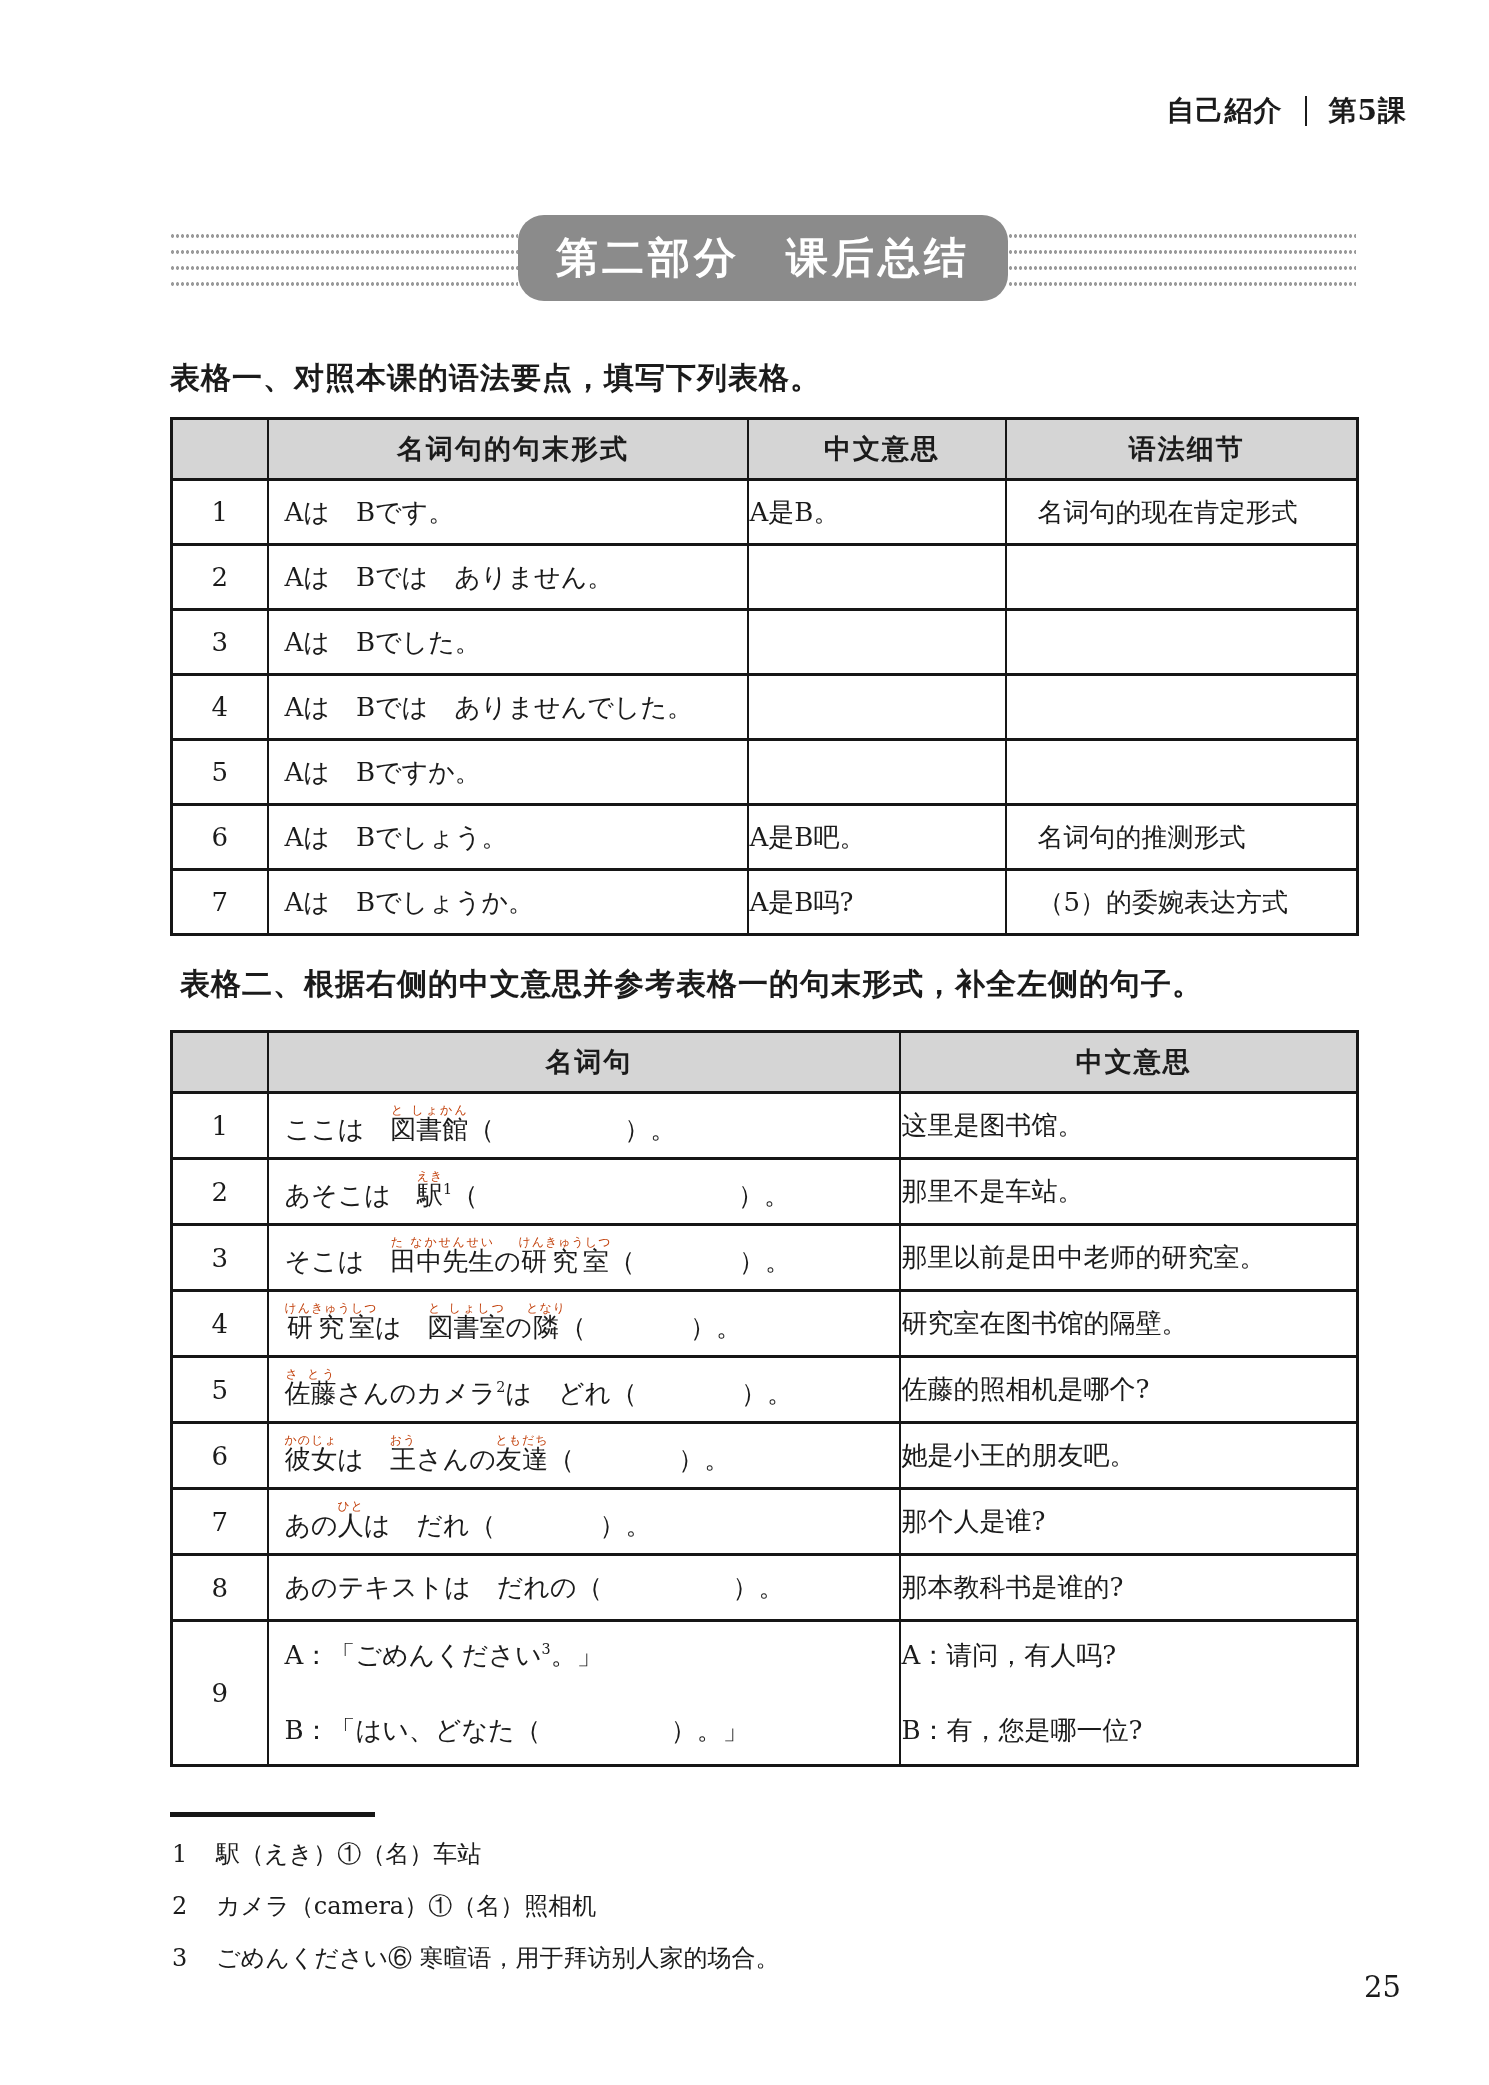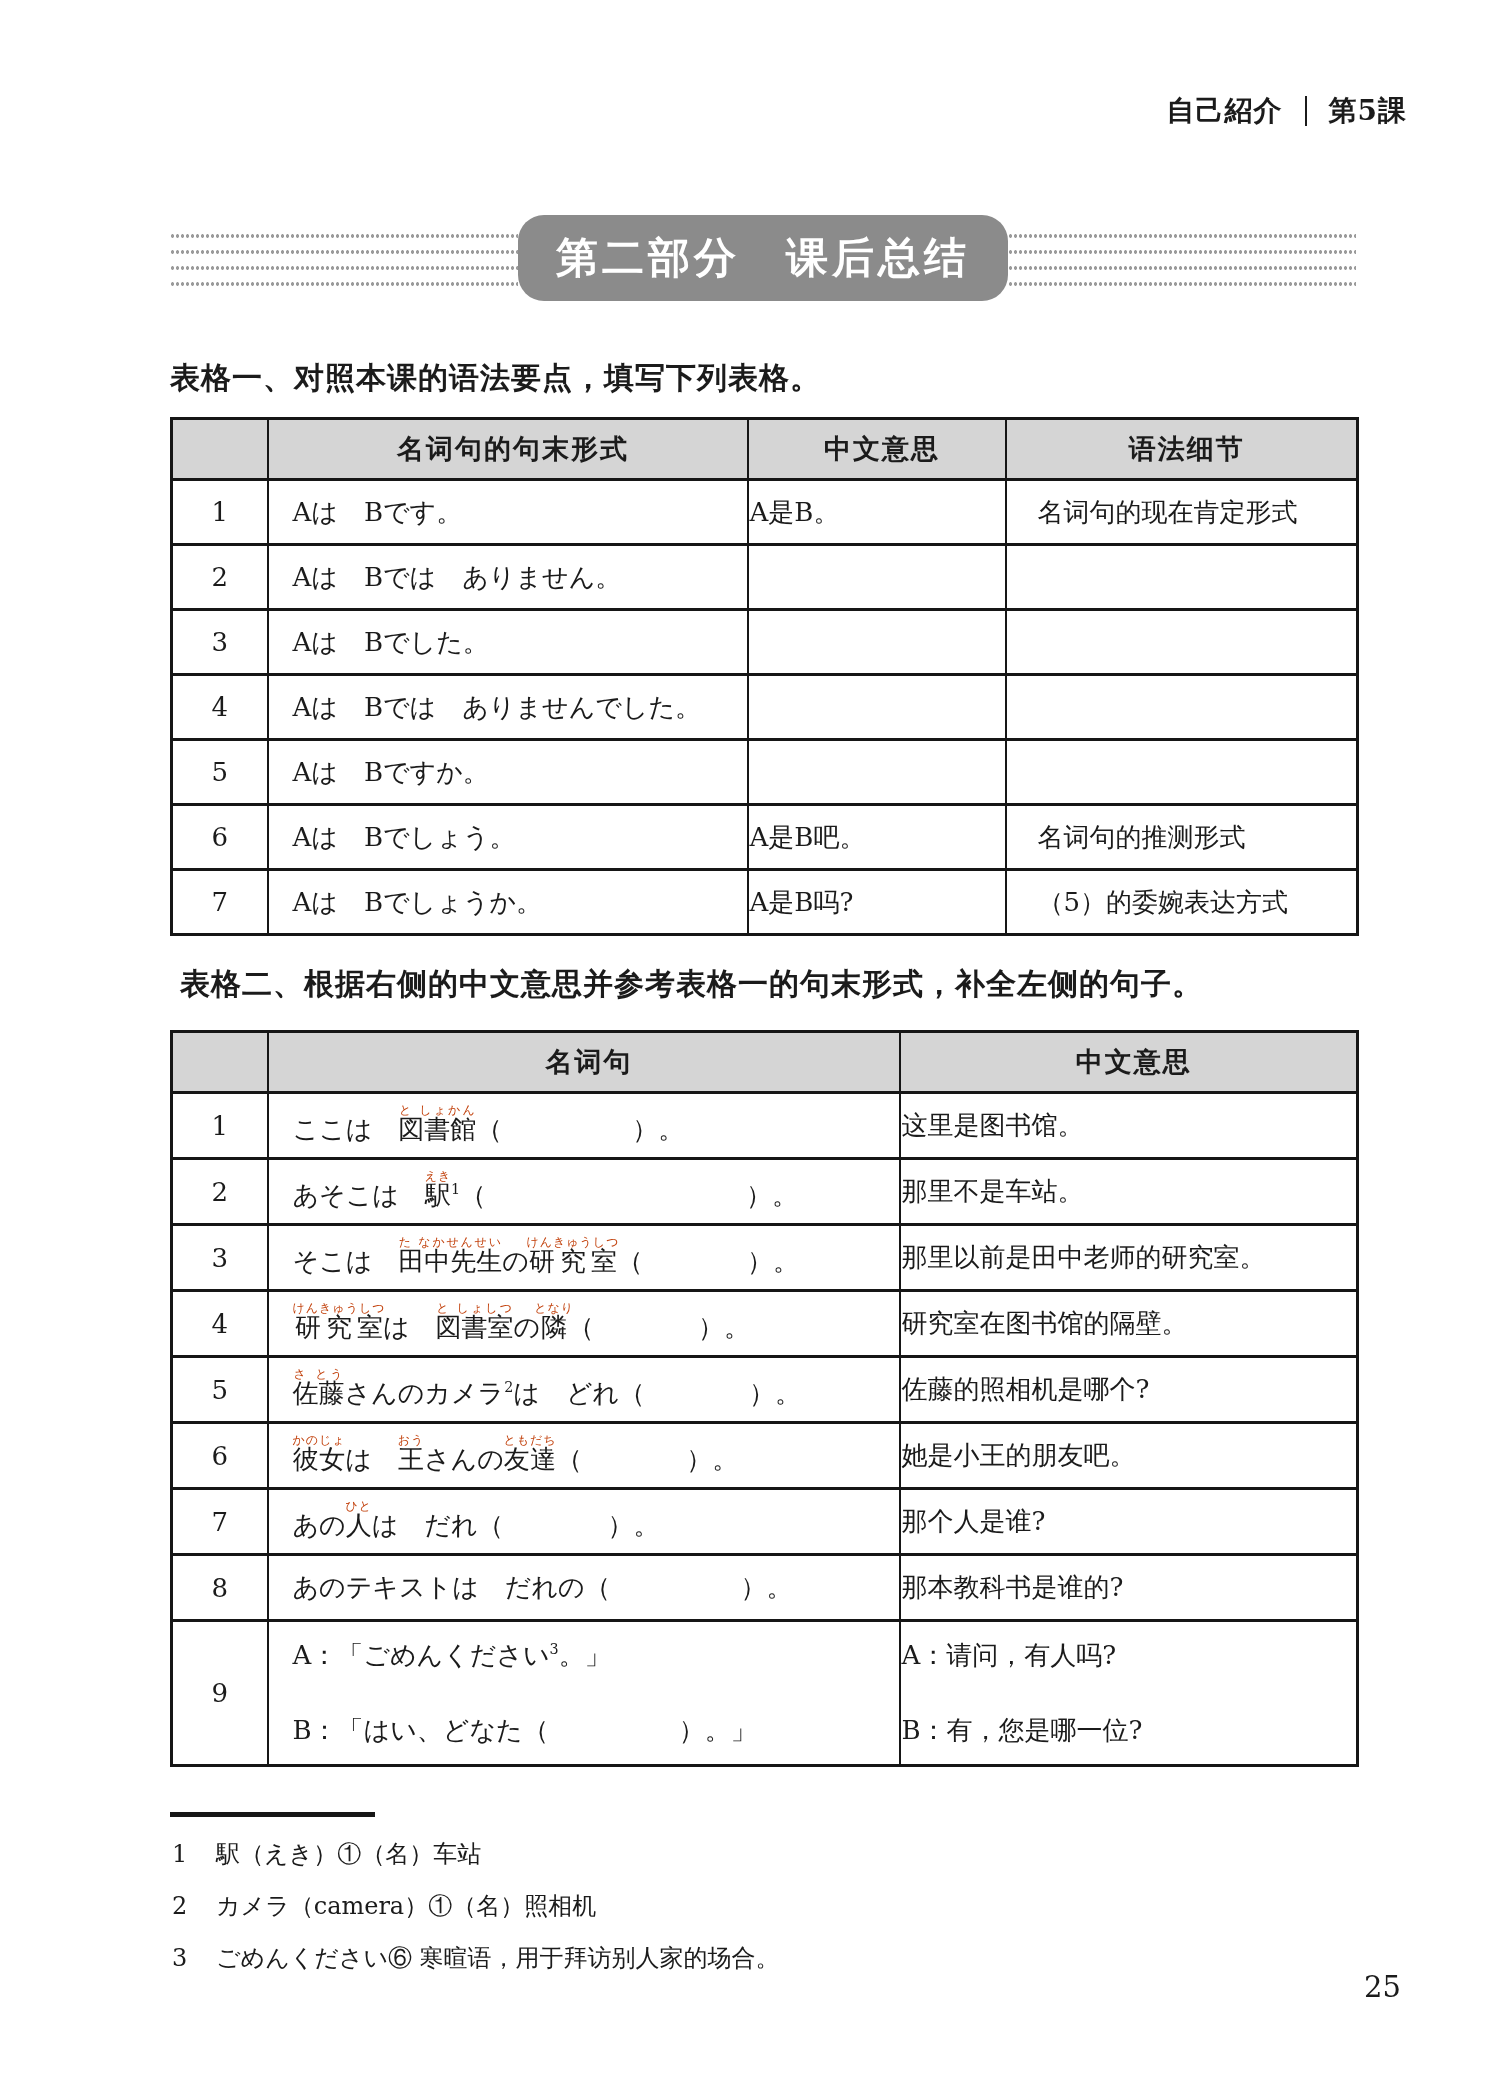--- a/index.html
+++ b/index.html
@@ -106,21 +106,21 @@
   }
   td{
     font-size:26px;
     vertical-align:middle;
     background:#ffffff;
   }
   #table1 td{height:60px;}
   #table2 td{height:61px;}
   #table2 tr.tall td{height:140px;}
   td.num{text-align:center;}
-  td.jp{padding-left:24px;}
+  td.jp{padding-left:16px;}
   td.cn{}
   td.detail{padding-left:31px;}
 
   ruby rt{
     font-size:12px;
     letter-spacing:1px;
     color:#c2410c;
   }
   sup{font-size:0.55em;}
 

